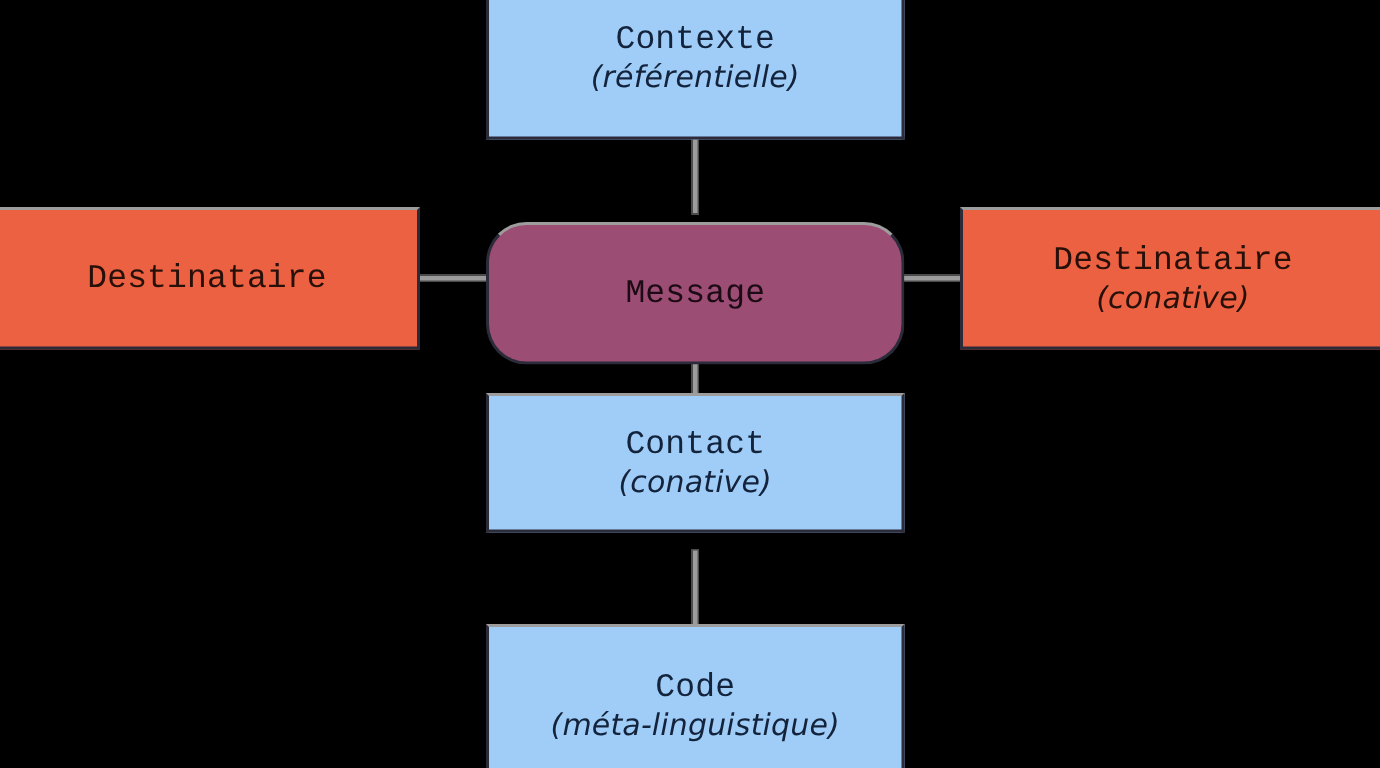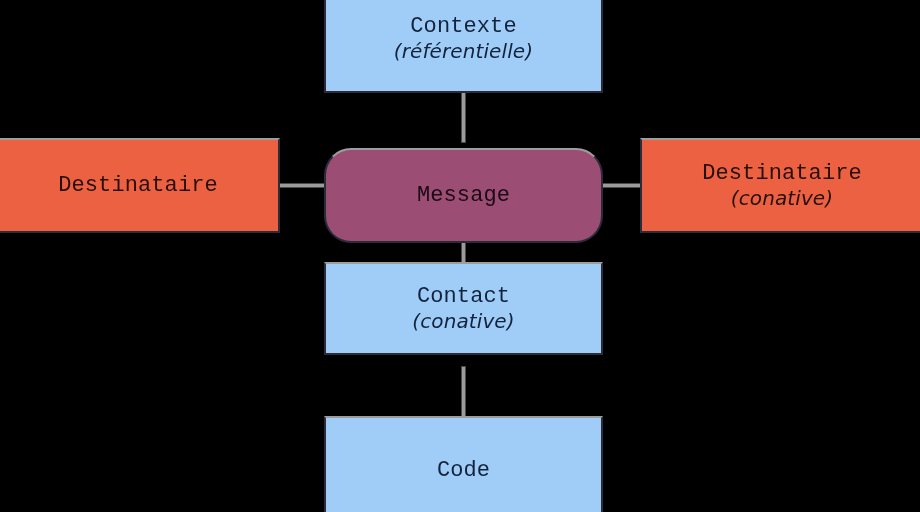--- a/index.html
+++ b/index.html
@@ -105,15 +105,16 @@
     <span class="subtitle">(conative)</span>
   </div>
 
   <div class="node blue" id="node-contact">
     <span class="title">Contact</span>
     <span class="subtitle">(conative)</span>
   </div>
 
   <div class="node blue" id="node-code">
     <span class="title">Code</span>
+    <span class="subtitle">(méta-linguistique)</span>
   </div>
 
 </div>
 
 </body></html>

